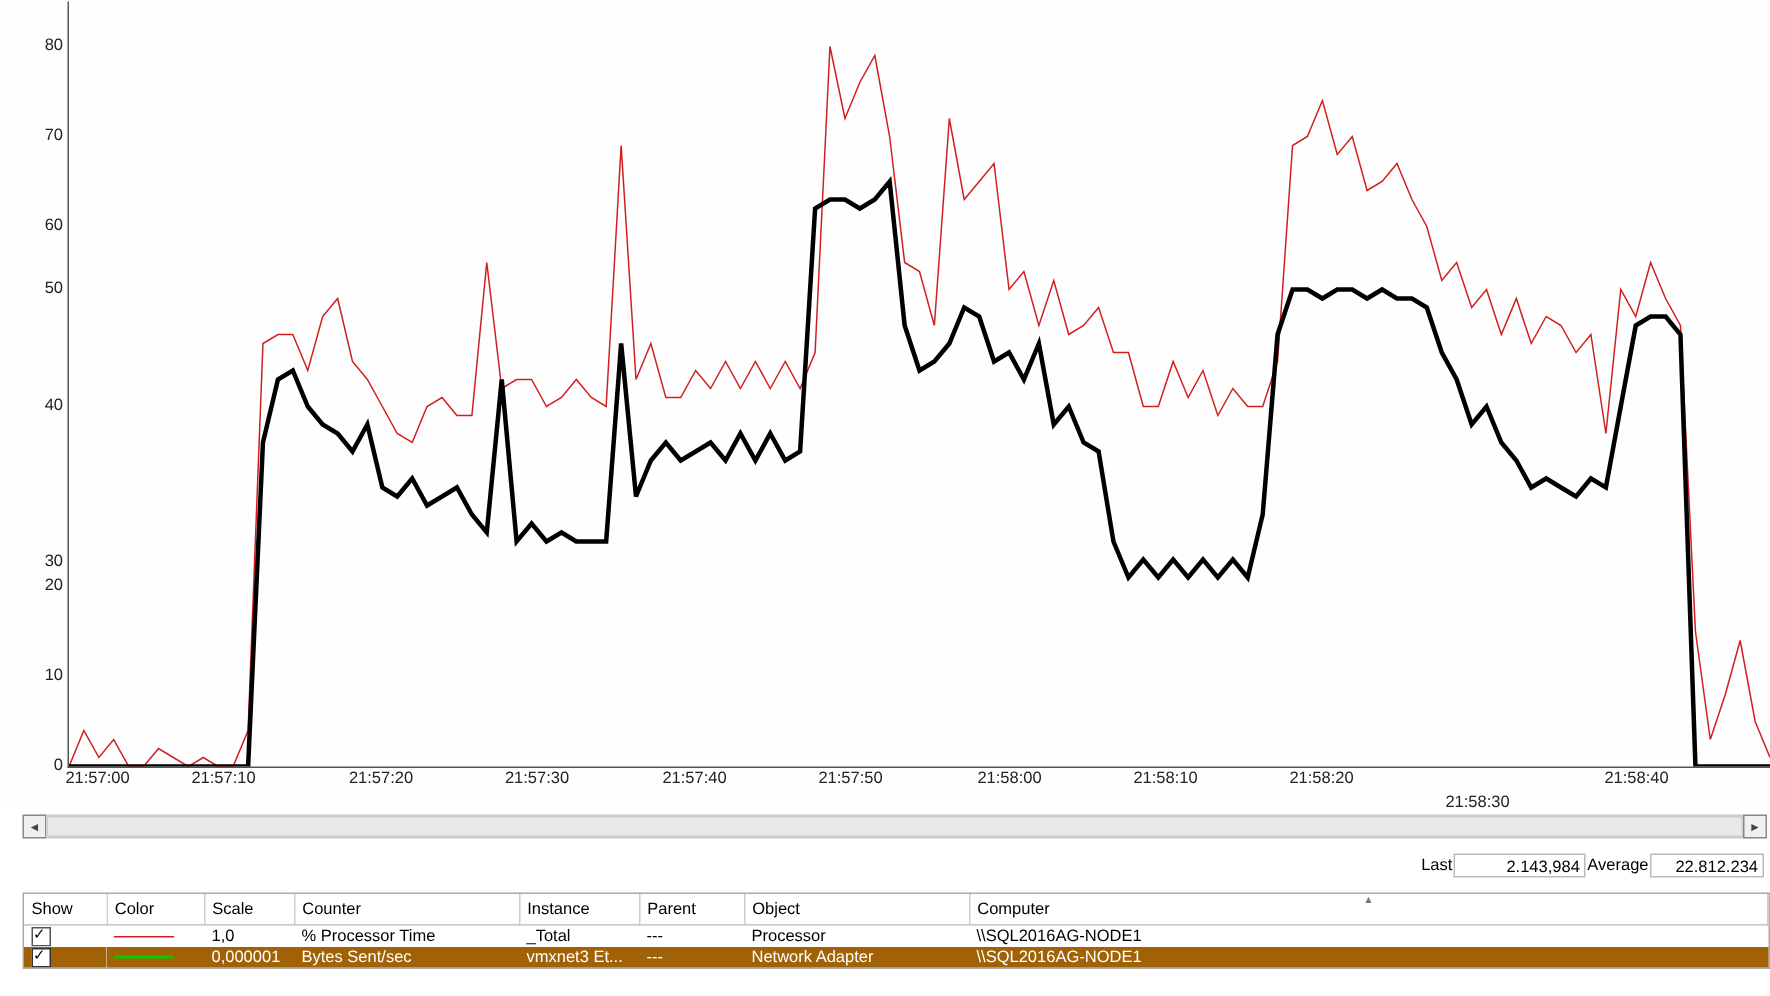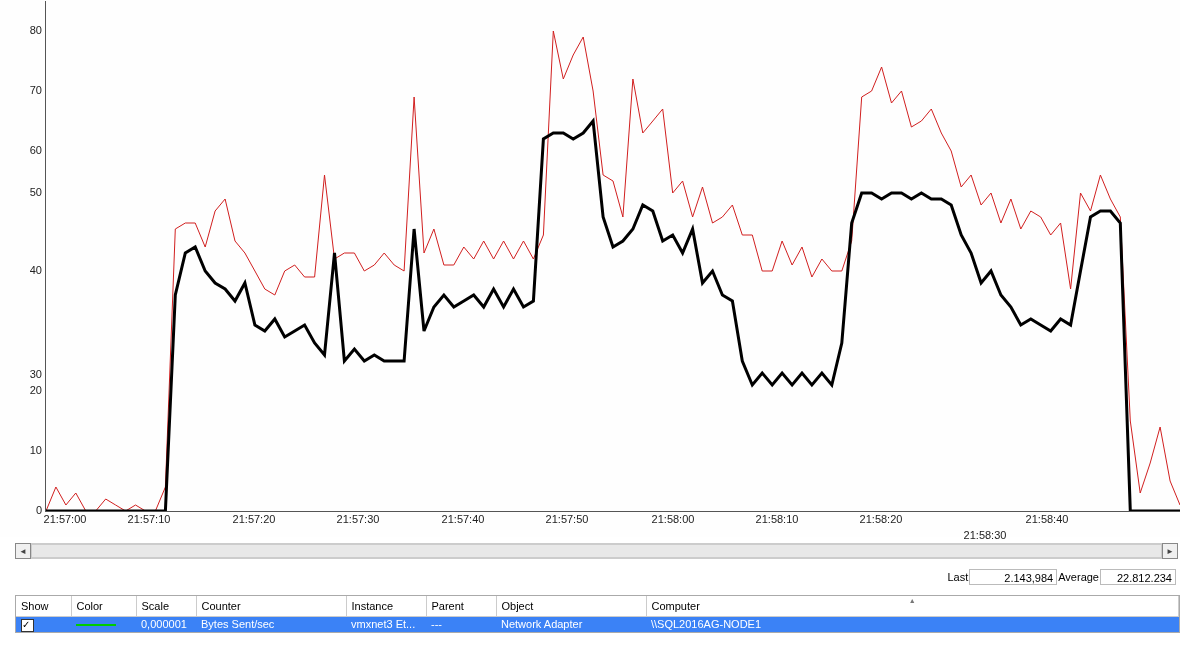--- a/index.html
+++ b/index.html
@@ -16,21 +16,21 @@
 .sb-thumb{position:absolute;left:0;top:0;height:14px;width:100%;background:#e8e8e8;border:1px solid #ccc;box-sizing:border-box}
 .stats-row{position:absolute;left:0;top:568px;width:1178px;height:18px;display:flex;justify-content:flex-end;align-items:center;gap:1px;padding-right:2px;box-sizing:border-box}
 .stats-row .lbl{font-size:11px}
 .stats-row .val{width:88px;height:16px;border:1px solid #bbb;background:#fff;text-align:right;padding:0 3px;line-height:16px;font-size:11px;box-sizing:border-box;overflow:hidden}
 .stats-row .val.last{width:88px}
 .stats-row .val.avg{width:76px}
 .table-wrap{position:absolute;left:15px;top:595px;width:1163px;border:1px solid #aaa}
 table.counters{border-collapse:collapse;width:100%;table-layout:fixed}
 table.counters th{background:#fff;border-right:1px solid #ccc;border-bottom:1px solid #ccc;text-align:left;font-weight:normal;padding:2px 5px;height:16px;font-size:11px;position:relative;overflow:hidden;white-space:nowrap}
 table.counters td{padding:0 5px;height:14px;font-size:11px;overflow:hidden;white-space:nowrap;line-height:14px}
-tr.sel td{background:#3b82f6;color:#fff}
+tr.sel td{background:#a16207;color:#fff}
 .chk{width:11px;height:11px;border:1px solid #555;background:#fff;display:inline-block;vertical-align:middle;position:relative}
 .chk::after{content:"✓";position:absolute;left:0;top:-2px;font-size:10px;color:#000}
 tr.sel .chk{border-color:#333;background:#fff}
 tr.sel .chk::after{color:#000}
 .color-line{display:inline-block;width:40px;height:0;vertical-align:middle}
 .sort-ind{position:absolute;left:50%;top:1px;transform:translateX(-50%);font-size:7px;color:#777}
 </style>
 </head>
 <body>
 
@@ -56,21 +56,21 @@
       <div class="x-tick" style="left: 20px;">21:57:00</div>
       <div class="x-tick" style="left: 104px;">21:57:10</div>
       <div class="x-tick" style="left: 209px;">21:57:20</div>
       <div class="x-tick" style="left: 313px;">21:57:30</div>
       <div class="x-tick" style="left: 418px;">21:57:40</div>
       <div class="x-tick" style="left: 522px;">21:57:50</div>
       <div class="x-tick" style="left: 628px;">21:58:00</div>
       <div class="x-tick" style="left: 732px;">21:58:10</div>
       <div class="x-tick" style="left: 836px;">21:58:20</div>
       <div class="x-tick" style="left: 940px; margin-top: 16px;">21:58:30</div>
-      <div class="x-tick" style="left: 1002px; text-align: center;">21:58:40</div>
+      <div class="x-tick" style="left: 1046px; text-align: center;">21:58:40</div>
       <div class="x-tick" style="left: 1122px; margin-left: 28px;">21:58</div>
     </div>
 </div>
 
 <div class="scroll-row">
   <div class="sb-btn">◄</div>
   <div class="sb-track">
       <div class="sb-thumb"></div>
     </div>
   <div class="sb-btn">►</div>
@@ -101,20 +101,30 @@
         <th>Color</th>
         <th>Scale</th>
         <th>Counter</th>
         <th>Instance</th>
         <th>Parent</th>
         <th>Object</th>
         <th><span class="sort-ind">▲</span><span>Computer</span></th>
       </tr>
     </thead>
     <tbody id="counter-body">
+        <tr>
+          <td><span class="chk"></span></td>
+          <td><span class="color-line" style="border-top:1px solid #d11f1f"></span></td>
+          <td>1,0</td>
+          <td>% Processor Time</td>
+          <td>_Total</td>
+          <td>---</td>
+          <td>Processor</td>
+          <td>\\SQL2016AG-NODE1</td>
+        </tr>
         <tr class="sel">
           <td><span class="chk"></span></td>
           <td><span class="color-line" style="border-top:2px solid #00cc00"></span></td>
           <td>0,000001</td>
           <td>Bytes Sent/sec</td>
           <td>vmxnet3 Et...</td>
           <td>---</td>
           <td>Network Adapter</td>
           <td>\\SQL2016AG-NODE1</td>
         </tr>

